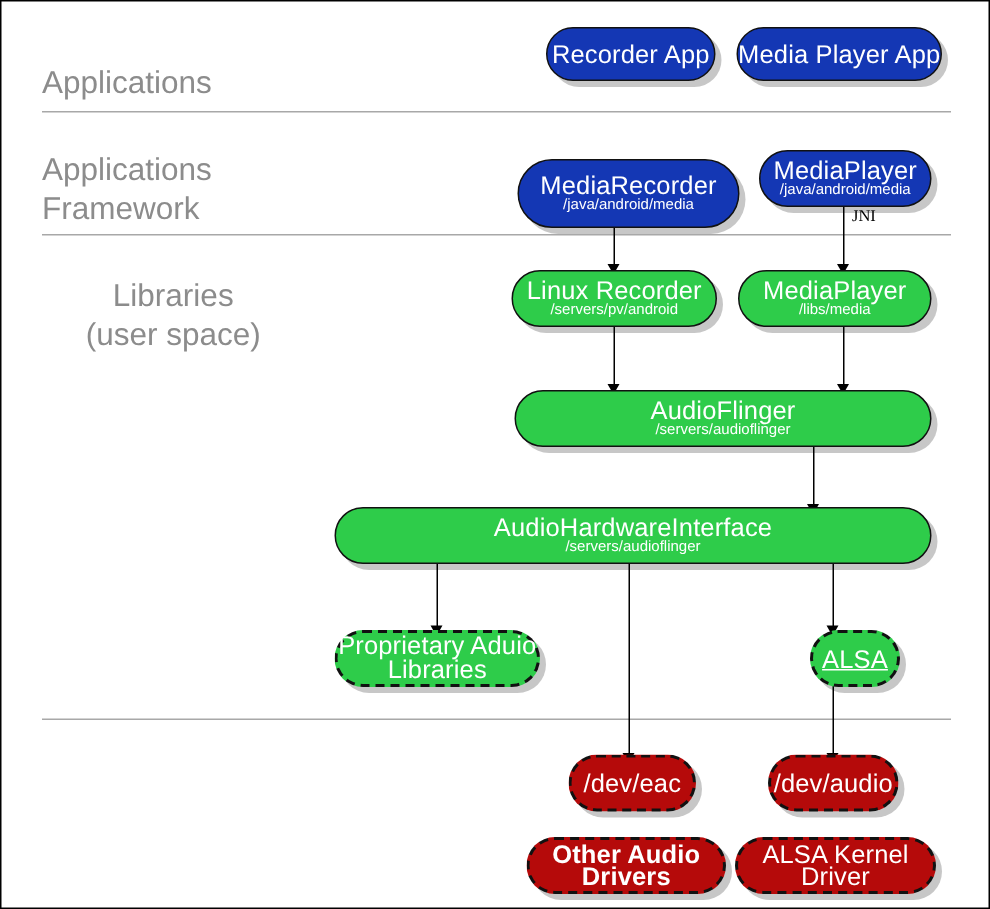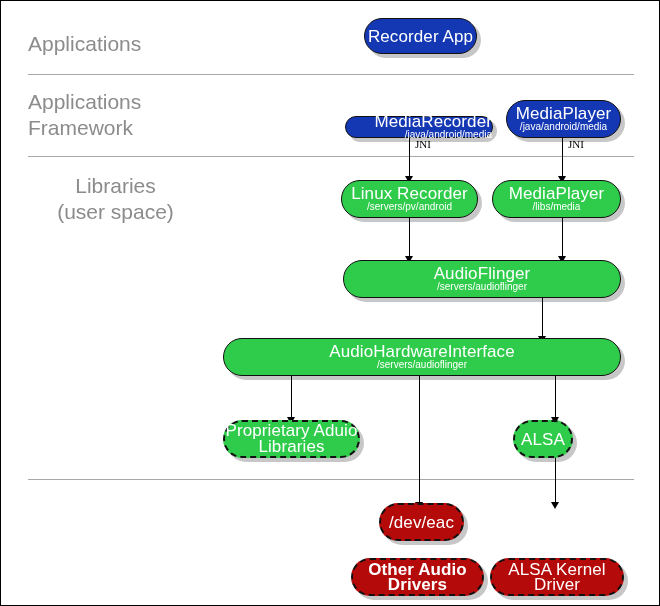--- a/index.html
+++ b/index.html
@@ -18,20 +18,21 @@
     overflow: hidden;
   }
   
   .band-label {
     position: absolute;
     color: #8c8c8c;
     font-size: 21px;
     line-height: 26px;
     white-space: pre-line;
     font-family: "Liberation Sans", sans-serif;
+    margin-top: 12px;
   }
   .band-label.center { text-align: center; }
   
   .divider {
     position: absolute;
     left: 27px;
     width: 606px;
     height: 1px;
     background: #a8a8a8;
   }
@@ -132,22 +133,25 @@
   <div class="conn v" style="left:554px; top:375px; height:43px;"></div>
   <div class="arrowhead" style="left:550px; top:416px;"></div>
 
   <div class="conn v" style="left:554px; top:455px; height:48px;"></div>
   <div class="arrowhead" style="left:550px; top:501px;"></div>
 
   <div class="node blue" style="left:363px; top:17px; width:113px; height:36px;">
     <span class="title">Recorder App</span>
   </div>
 
-
-  <div class="node blue" style="left:344px; top:115px; width:148px; height:22px;align-items:flex-end;">
+  <div class="node blue" style="left:490px; top:17px; width:137px; height:36px;">
+    <span class="title">Media Player App</span>
+  </div>
+
+  <div class="node blue" style="left:344px; top:105px; width:148px; height:46px;">
     <span class="title">MediaRecorder</span>
     <span class="sub">/java/android/media</span>
   </div>
 
   <div class="node blue" style="left:505px; top:99px; width:115px; height:38px;">
     <span class="title">MediaPlayer</span>
     <span class="sub">/java/android/media</span>
   </div>
 
   <div class="node green" style="left:340px; top:179px; width:137px; height:38px;">
@@ -167,28 +171,31 @@
 
   <div class="node green" style="left:222px; top:337px; width:398px; height:38px;">
     <span class="title">AudioHardwareInterface</span>
     <span class="sub">/servers/audioflinger</span>
   </div>
 
   <div class="node green dashed" style="left:222px; top:419px; width:137px; height:38px;">
     <span class="title two-line">Proprietary Aduio Libraries</span>
   </div>
 
-  <div class="node green dashed" style="left:512px; top:419px; width:60px; height:38px;">
+  <div class="node green dashed" style="left:539px; top:419px; width:60px; height:38px;text-decoration:underline;">
     <span class="title">ALSA</span>
   </div>
 
   <div class="node red dashed" style="left:378px; top:502px; width:85px; height:38px;">
     <span class="title">/dev/eac</span>
   </div>
 
+  <div class="node red dashed" style="left:511px; top:502px; width:87px; height:38px;">
+    <span class="title">/dev/audio</span>
+  </div>
 
   <div class="node red dashed" style="left:350px; top:557px; width:133px; height:38px;font-weight:bold;">
     <span class="title">Other Audio Drivers</span>
   </div>
 
   <div class="node red dashed" style="left:489px; top:557px; width:134px; height:38px;">
     <span class="title">ALSA Kernel Driver</span>
   </div>
 
 </div>

